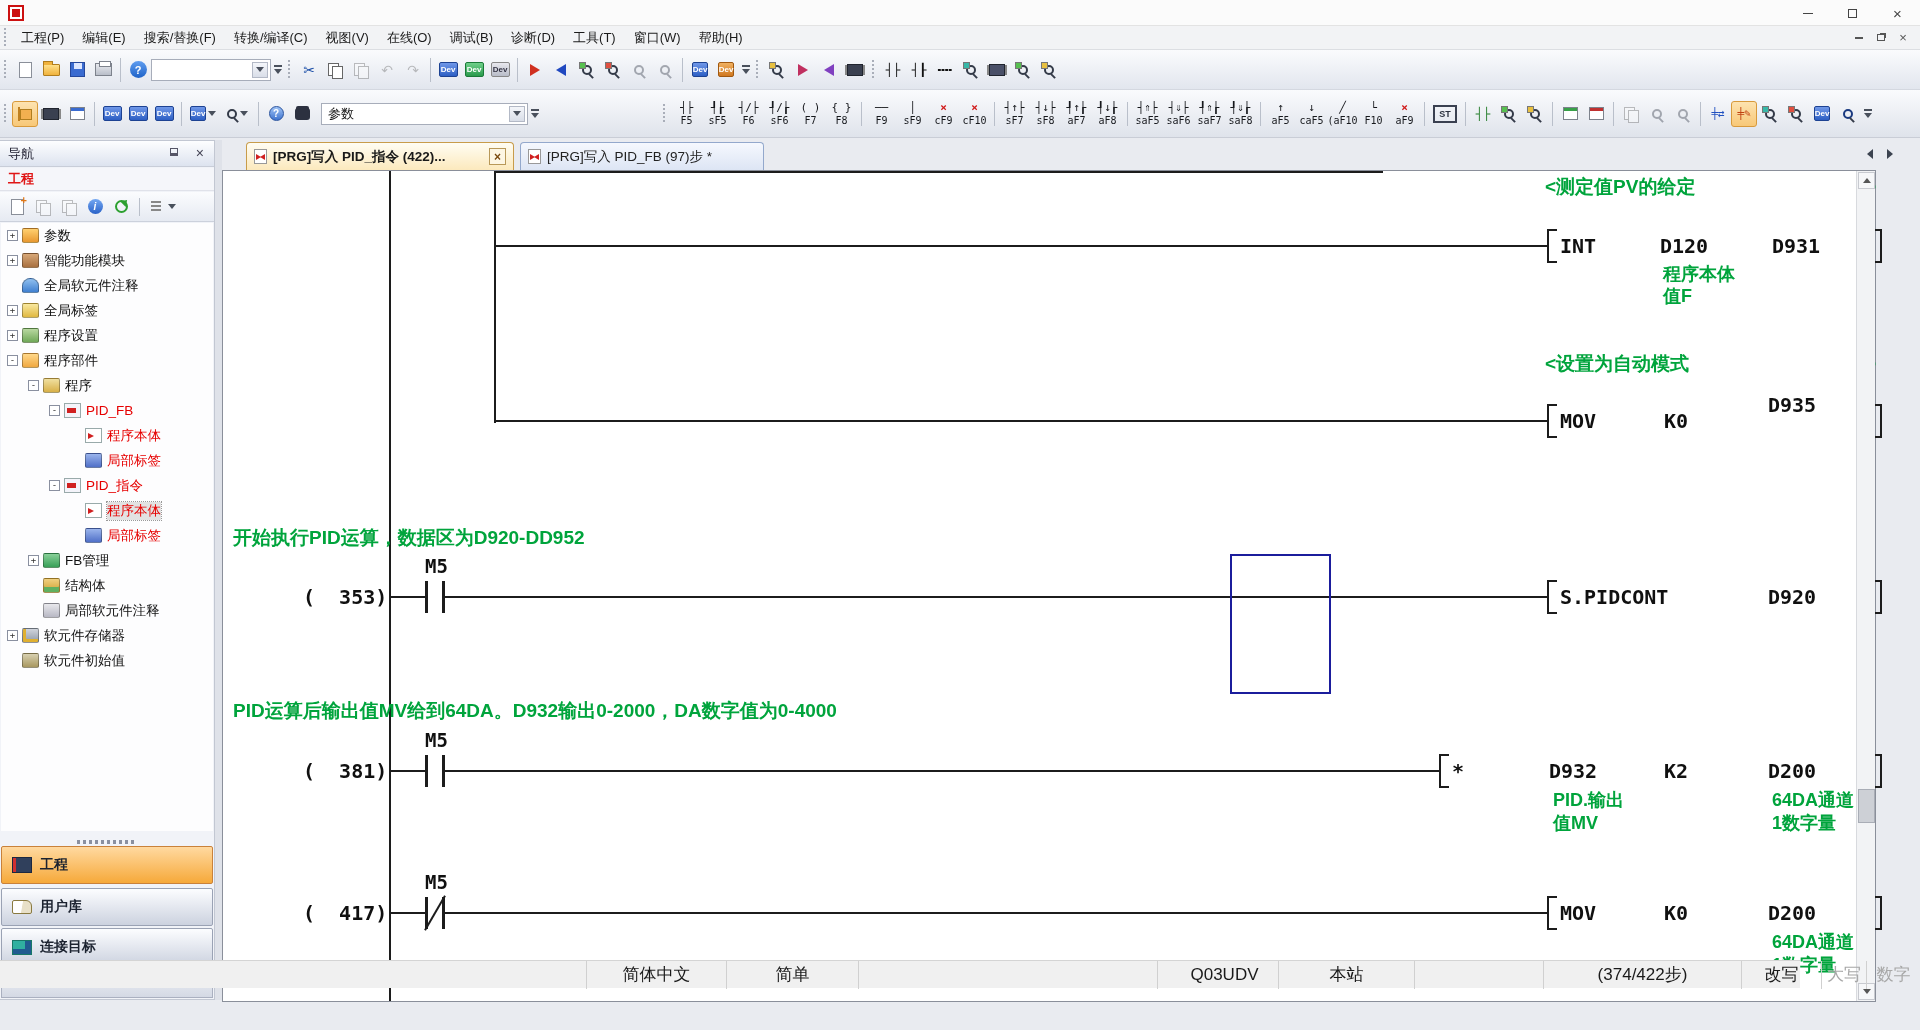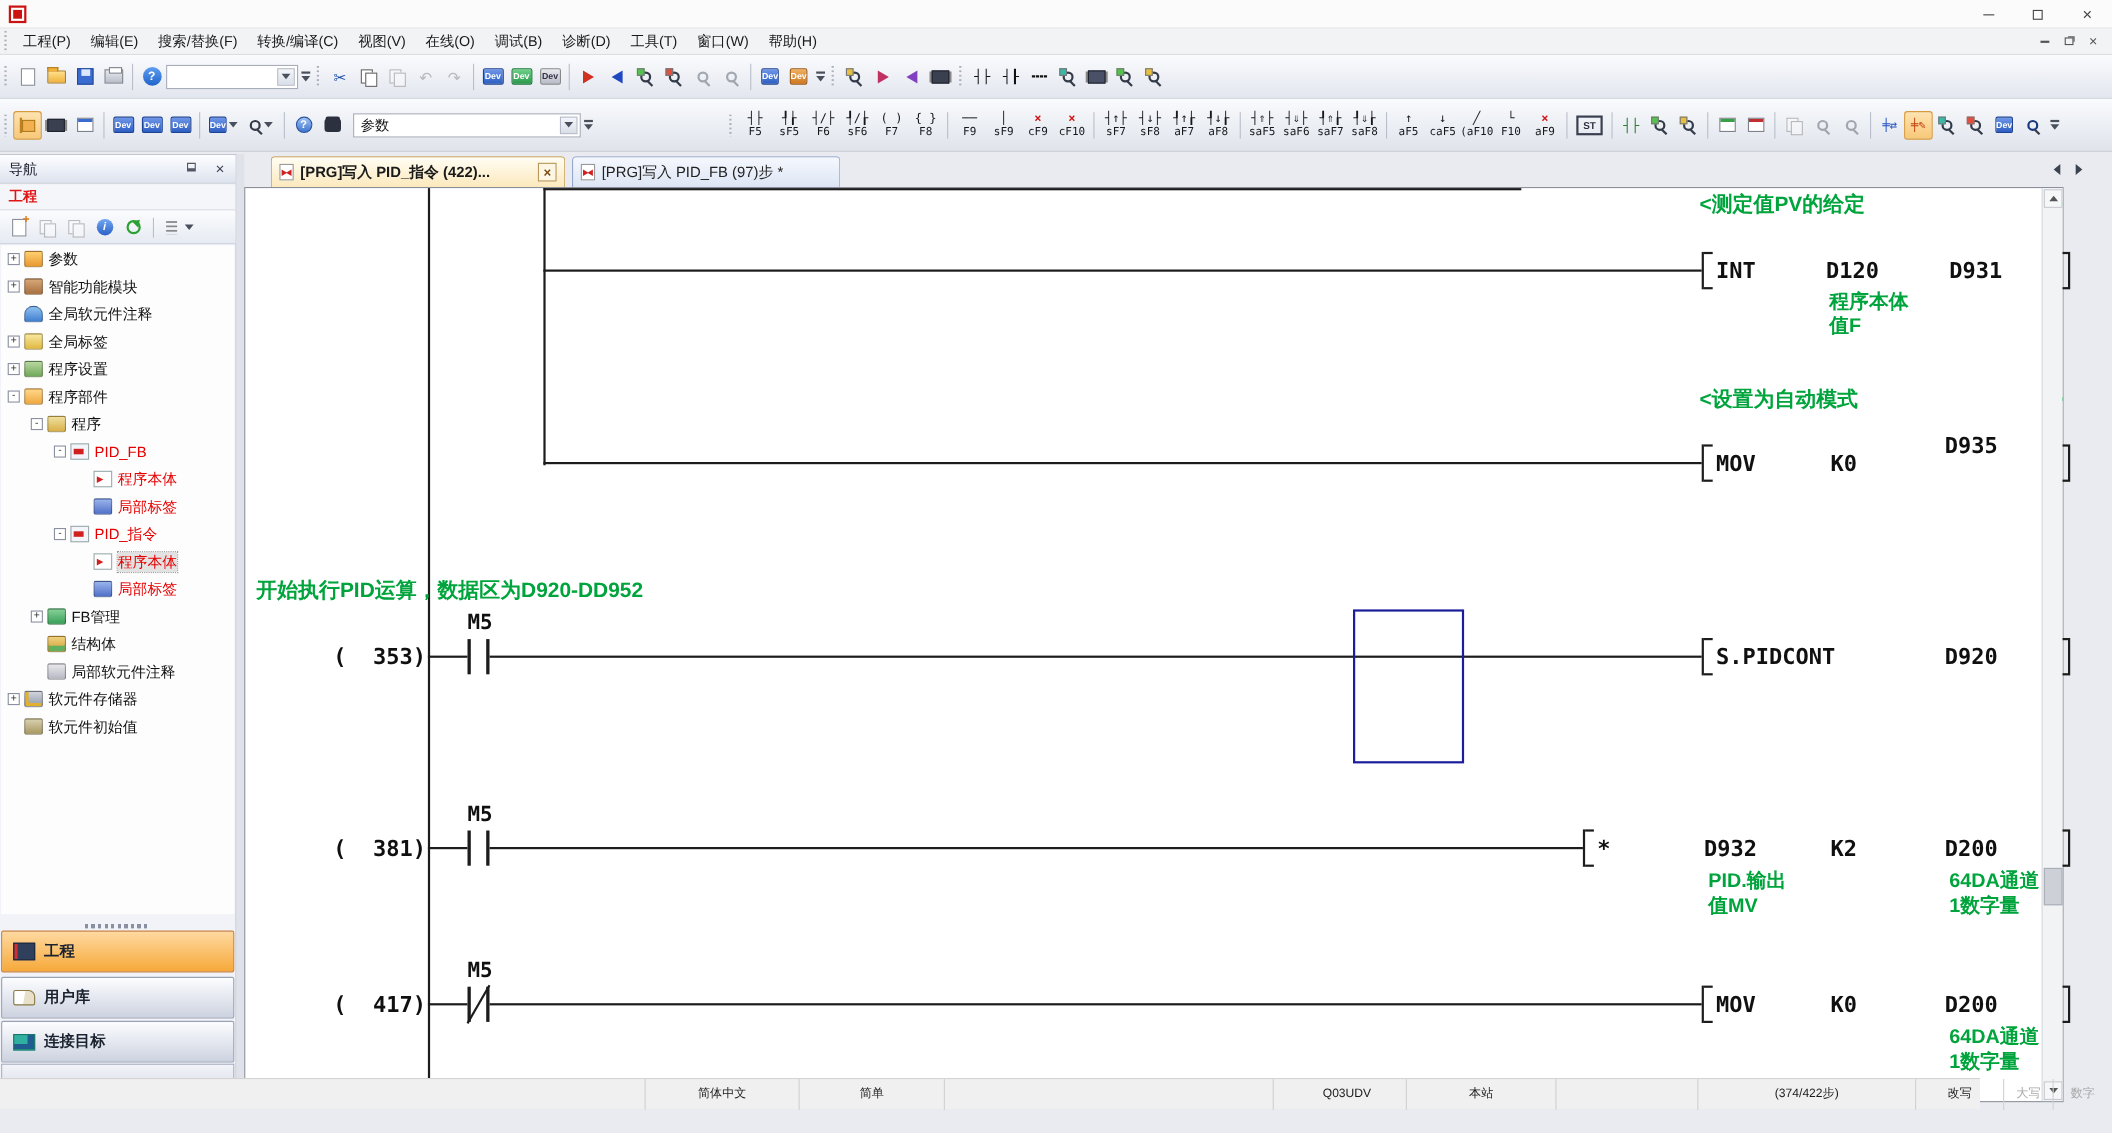--- a/index.html
+++ b/index.html
@@ -151,21 +151,21 @@
   .cslash { position:absolute; left:9px; top:-4px; width:2px; height:40px; background:#1c1c1c; transform:rotate(30deg); }
   .cursor-rect { position:absolute; border:2px solid #1b1d9c; background:transparent; }
   
   #vsb { position:absolute; right:0; top:0; width:19px; height:830px; background:#f2f3f5; border-left:1px solid #d8dade; }
   .sb-btn { position:absolute; left:1px; width:17px; height:17px; background:#f6f7f9; border:1px solid #c8cad0; display:flex; align-items:center; justify-content:center; }
   .sb-thumb { position:absolute; left:1px; width:17px; background:#cdd0d6; border:1px solid #a9adb6; }
   .tri-u2 { width:0; height:0; border-left:4px solid transparent; border-right:4px solid transparent; border-bottom:5px solid #555; }
   .tri-d2 { width:0; height:0; border-left:4px solid transparent; border-right:4px solid transparent; border-top:5px solid #555; }
 
   
-  #statusbar { left:0; top:980px; width:1800px; height:28px; background:#f0f0f0; border-top:1px solid #d4d4d4; font-size:11px; }
+  #statusbar { left:0; top:960px; width:1800px; height:28px; background:#f0f0f0; border-top:1px solid #d4d4d4; font-size:17px; }
   .seg { position:absolute; top:0; height:28px; line-height:27px; text-align:center; border-left:1px solid #d0d0d0; color:#1a1a1a; white-space:nowrap; overflow:hidden; }
   .seg-dim { color:#a8a8a8; }
 </style>
 </head>
 <body>
 
 <div id="app">
 
   <div id="titlebar" class="abs">
     <div id="app-icon" class="abs"></div>
@@ -747,20 +747,21 @@
           <span class="cb"></span>
           <span class="cb"></span>
         </div>
       <div class="lx" style="left:202px; top:382px; font-size:19px;">M5</div>
       <div class="cursor-rect" style="left:1007px; top:383px; width:101px; height:140px;"></div>
       <div class="lbr" style="left:1324px; top:409px;"></div>
       <div class="lx" style="left:1337px; top:413px;">S.PIDCONT</div>
       <div class="lx" style="left:1545px; top:413px;">D920</div>
       <div class="rbr" style="left:1650px; top:409px;"></div>
 
+      <div class="lg" style="left:10px; top:528px;">PID运算后输出值MV给到64DA。D932输出0-2000，DA数字值为0-4000</div>
 
       <div class="lx" style="left:80px; top:587px; width:74px; text-align:right;">(  381)</div>
       <div class="hline" style="left:166px; top:599px; width:1050px;"></div>
       <div class="contact" style="left:202px; top:584px;">
           <span class="cb"></span>
           <span class="cb"></span>
         </div>
       <div class="lx" style="left:202px; top:556px; font-size:19px;">M5</div>
       <div class="lbr" style="left:1216px; top:583px;"></div>
       <div class="lx" style="left:1229px; top:587px;">*</div>

